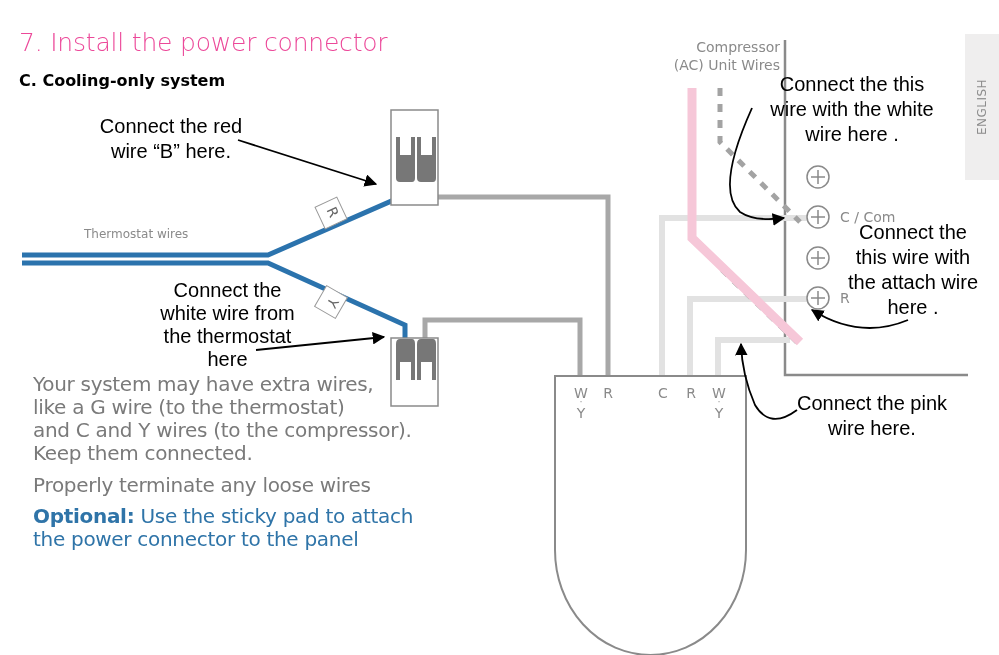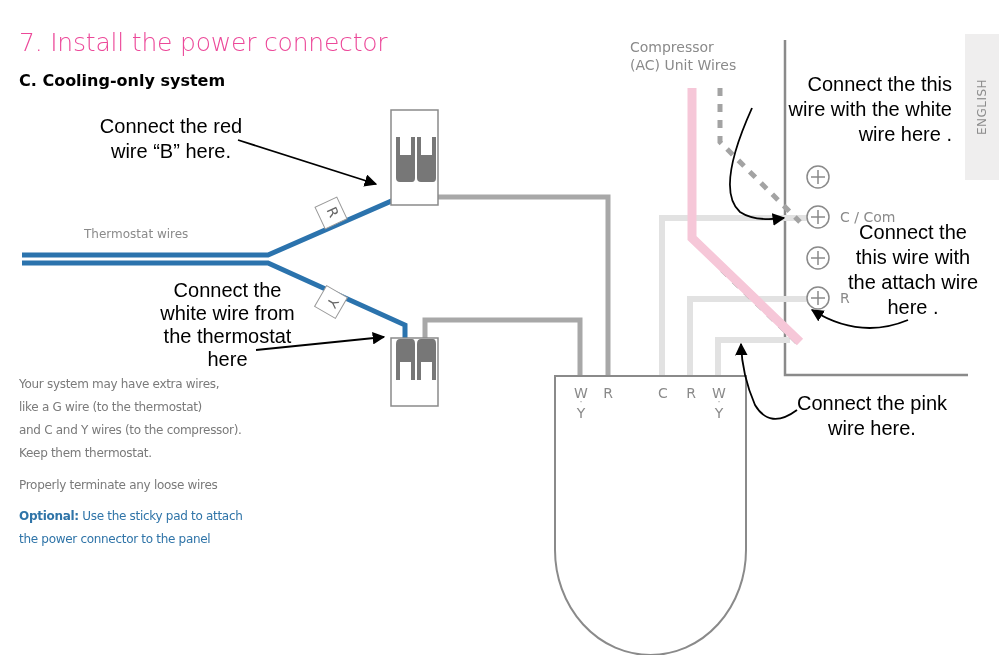--- a/index.html
+++ b/index.html
@@ -1,20 +1,20 @@
 <!DOCTYPE html>
 <html><head>
   <meta charset="utf-8">
   <style>
     html, body { margin: 0; padding: 0; background: #ffffff; }
     body { width: 999px; height: 655px; position: relative; overflow: hidden; font-family: "Liberation Sans", sans-serif; }
     .abs { position: absolute; }
     #page-title { left: 19px; top: 28px; font-size: 25px; color: #ec4899; font-family: "DejaVu Sans", sans-serif; font-weight: 300; letter-spacing: -0.2px; white-space: nowrap; }
     #subtitle { left: 19px; top: 71px; font-size: 16px; color: #000000; font-weight: bold; font-family: "DejaVu Sans", sans-serif; white-space: nowrap; }
-    .body-text { left: 19px; font-size: 12px; color: #7a7a7a; line-height: 23px; font-family: "DejaVu Sans", sans-serif; white-space: nowrap; letter-spacing: -0.3px; }
+    .body-text { left: 33px; font-size: 20px; color: #7a7a7a; line-height: 23px; font-family: "DejaVu Sans", sans-serif; white-space: nowrap; letter-spacing: -0.3px; }
     #note-extra { top: 373px; }
     #note-terminate { top: 474px; }
     #note-optional { top: 505px; color: #2f74a8; }
     #note-optional b { font-weight: bold; }
     .annot { color: #000; font-size: 20px; line-height: 25px; text-align: center; font-family: "Liberation Sans", sans-serif; white-space: nowrap; }
     .small-grey { color: #8a8a8a; font-size: 14px; font-family: "DejaVu Sans", sans-serif; white-space: nowrap; }
     #lang-tab { left: 965px; top: 34px; width: 34px; height: 146px; background: #efeeee; }
     #lang-label { position: absolute; left: 50%; top: 50%; transform: translate(-50%, -50%) rotate(-90deg); font-size: 12px; color: #8c8c8c; font-family: "DejaVu Sans", sans-serif; letter-spacing: 0.5px; }
     .term-label { color: #8a8a8a; font-size: 14px; font-family: "DejaVu Sans", sans-serif; text-align: center; line-height: 14px; }
     svg { position: absolute; left: 0; top: 0; }
@@ -95,21 +95,21 @@
 <div class="abs" style="left:323px;top:292px;width:16px;height:20px;font-size:14px;color:#666;text-align:center;transform:rotate(120deg);font-family:'DejaVu Sans',sans-serif;">Y</div>
 
 <div class="abs" id="page-title">7. Install the power connector</div>
 <div class="abs" id="subtitle">C. Cooling-only system</div>
 
 <div class="abs" id="lang-tab">
   <span id="lang-label">ENGLISH</span>
 </div>
 
 <div class="abs small-grey" style="left:84px;top:227px;font-size:12px;">Thermostat wires</div>
-<div class="abs small-grey" style="left:630px;top:38px;width:150px;text-align:left;line-height:18px;">
+<div class="abs small-grey" style="left:630px;top:38px;width:150px;text-align:right;line-height:18px;">
   <div>Compressor</div>
   <div>(AC) Unit Wires</div>
 </div>
 <div class="abs small-grey" style="left:840px;top:209px;">C / Com</div>
 <div class="abs small-grey" style="left:840px;top:290px;">R</div>
 
 <div class="abs term-label" style="left:573px;top:386px;width:16px;">
   <div>W</div>
   <div style="font-size:8px;line-height:6px;">·</div>
   <div>Y</div>
@@ -126,39 +126,39 @@
 <div class="abs annot" style="left:85px;top:114px;width:172px;">
   <div>Connect the red</div>
   <div>wire “B” here.</div>
 </div>
 <div class="abs annot" style="left:150px;top:279px;width:155px;line-height:23px;">
   <div>Connect the</div>
   <div>white wire from</div>
   <div>the thermostat</div>
   <div>here</div>
 </div>
-<div class="abs annot" style="left:752px;top:72px;width:200px;text-align:right;">
+<div class="abs annot" style="left:752px;top:72px;width:200px;">
   <div>Connect the this</div>
   <div>wire with the white</div>
   <div>wire here .</div>
 </div>
 <div class="abs annot" style="left:838px;top:220px;width:150px;">
   <div>Connect the</div>
   <div>this wire with</div>
   <div>the attach wire</div>
   <div>here .</div>
 </div>
 <div class="abs annot" style="left:782px;top:391px;width:180px;">
   <div>Connect the pink</div>
   <div>wire here.</div>
 </div>
 
 <div class="abs body-text" id="note-extra">
   <div>Your system may have extra wires,</div>
   <div>like a G wire (to the thermostat)</div>
   <div>and C and Y wires (to the compressor).</div>
-  <div>Keep them thermostat.</div>
+  <div>Keep them connected.</div>
 </div>
 <div class="abs body-text" id="note-terminate">Properly terminate any loose wires</div>
 <div class="abs body-text" id="note-optional">
   <div><b>Optional:</b><span> Use the sticky pad to attach</span></div>
   <div>the power connector to the panel</div>
 </div>
 
 </body></html>

